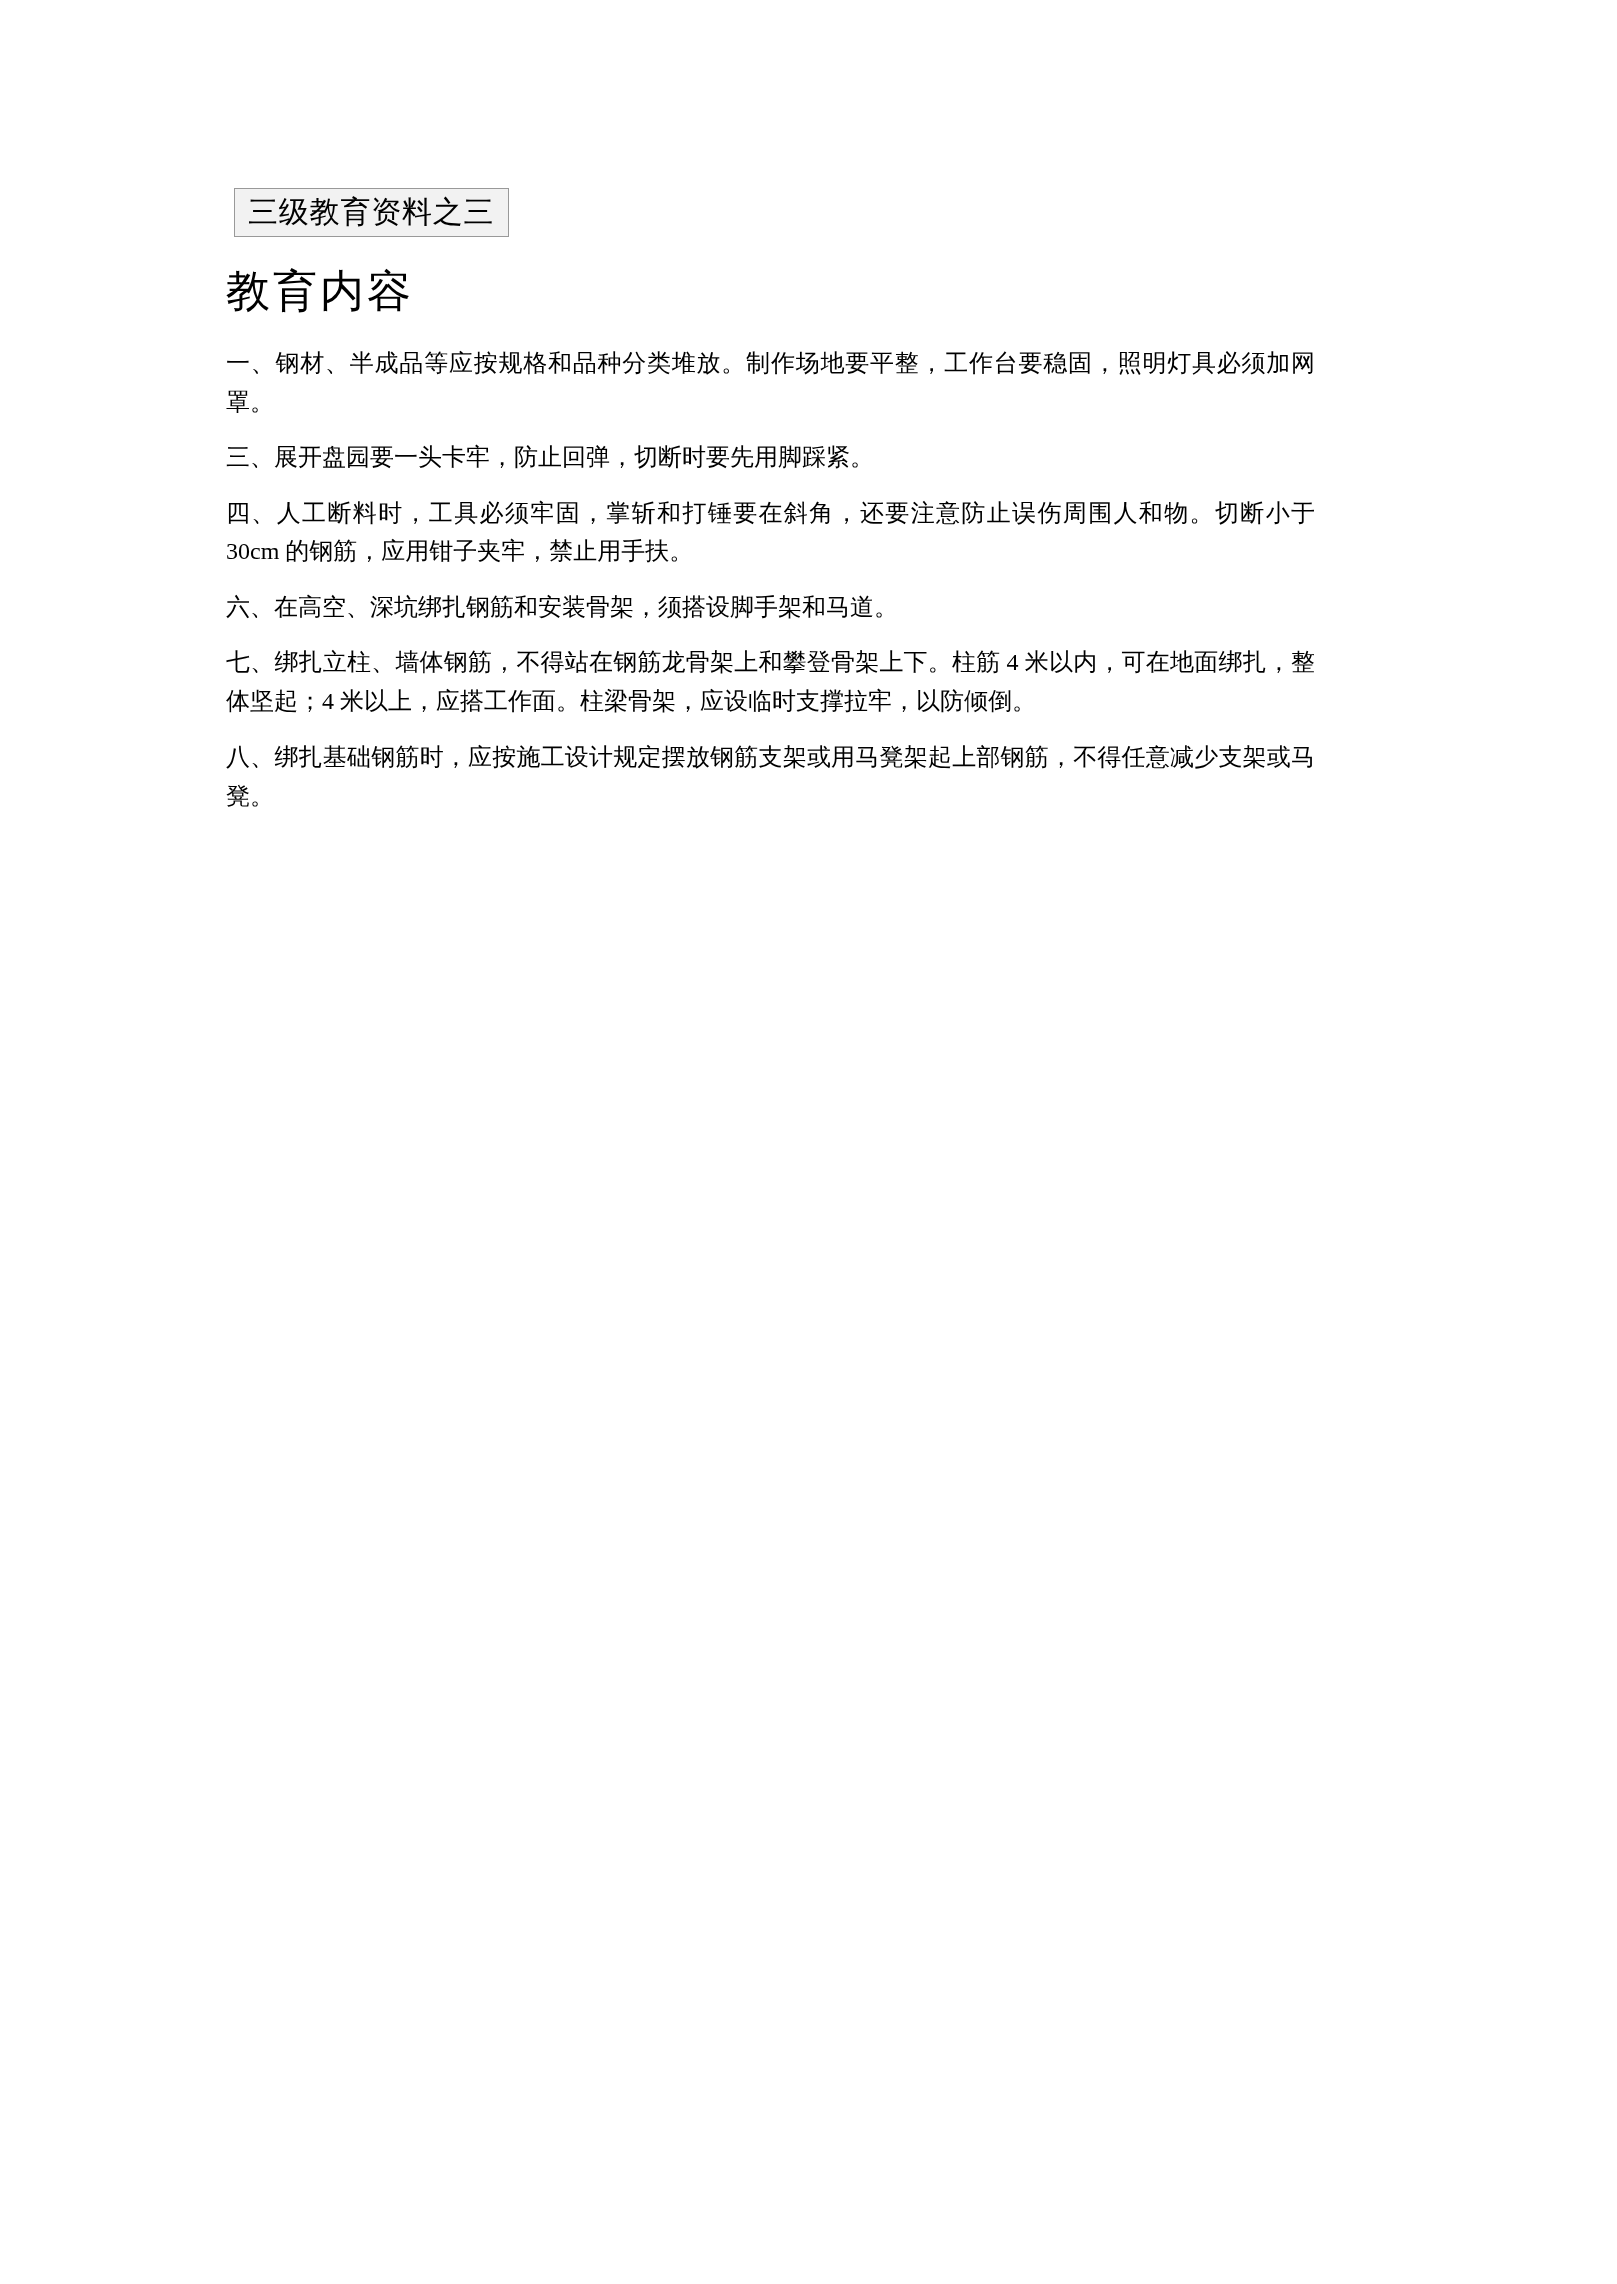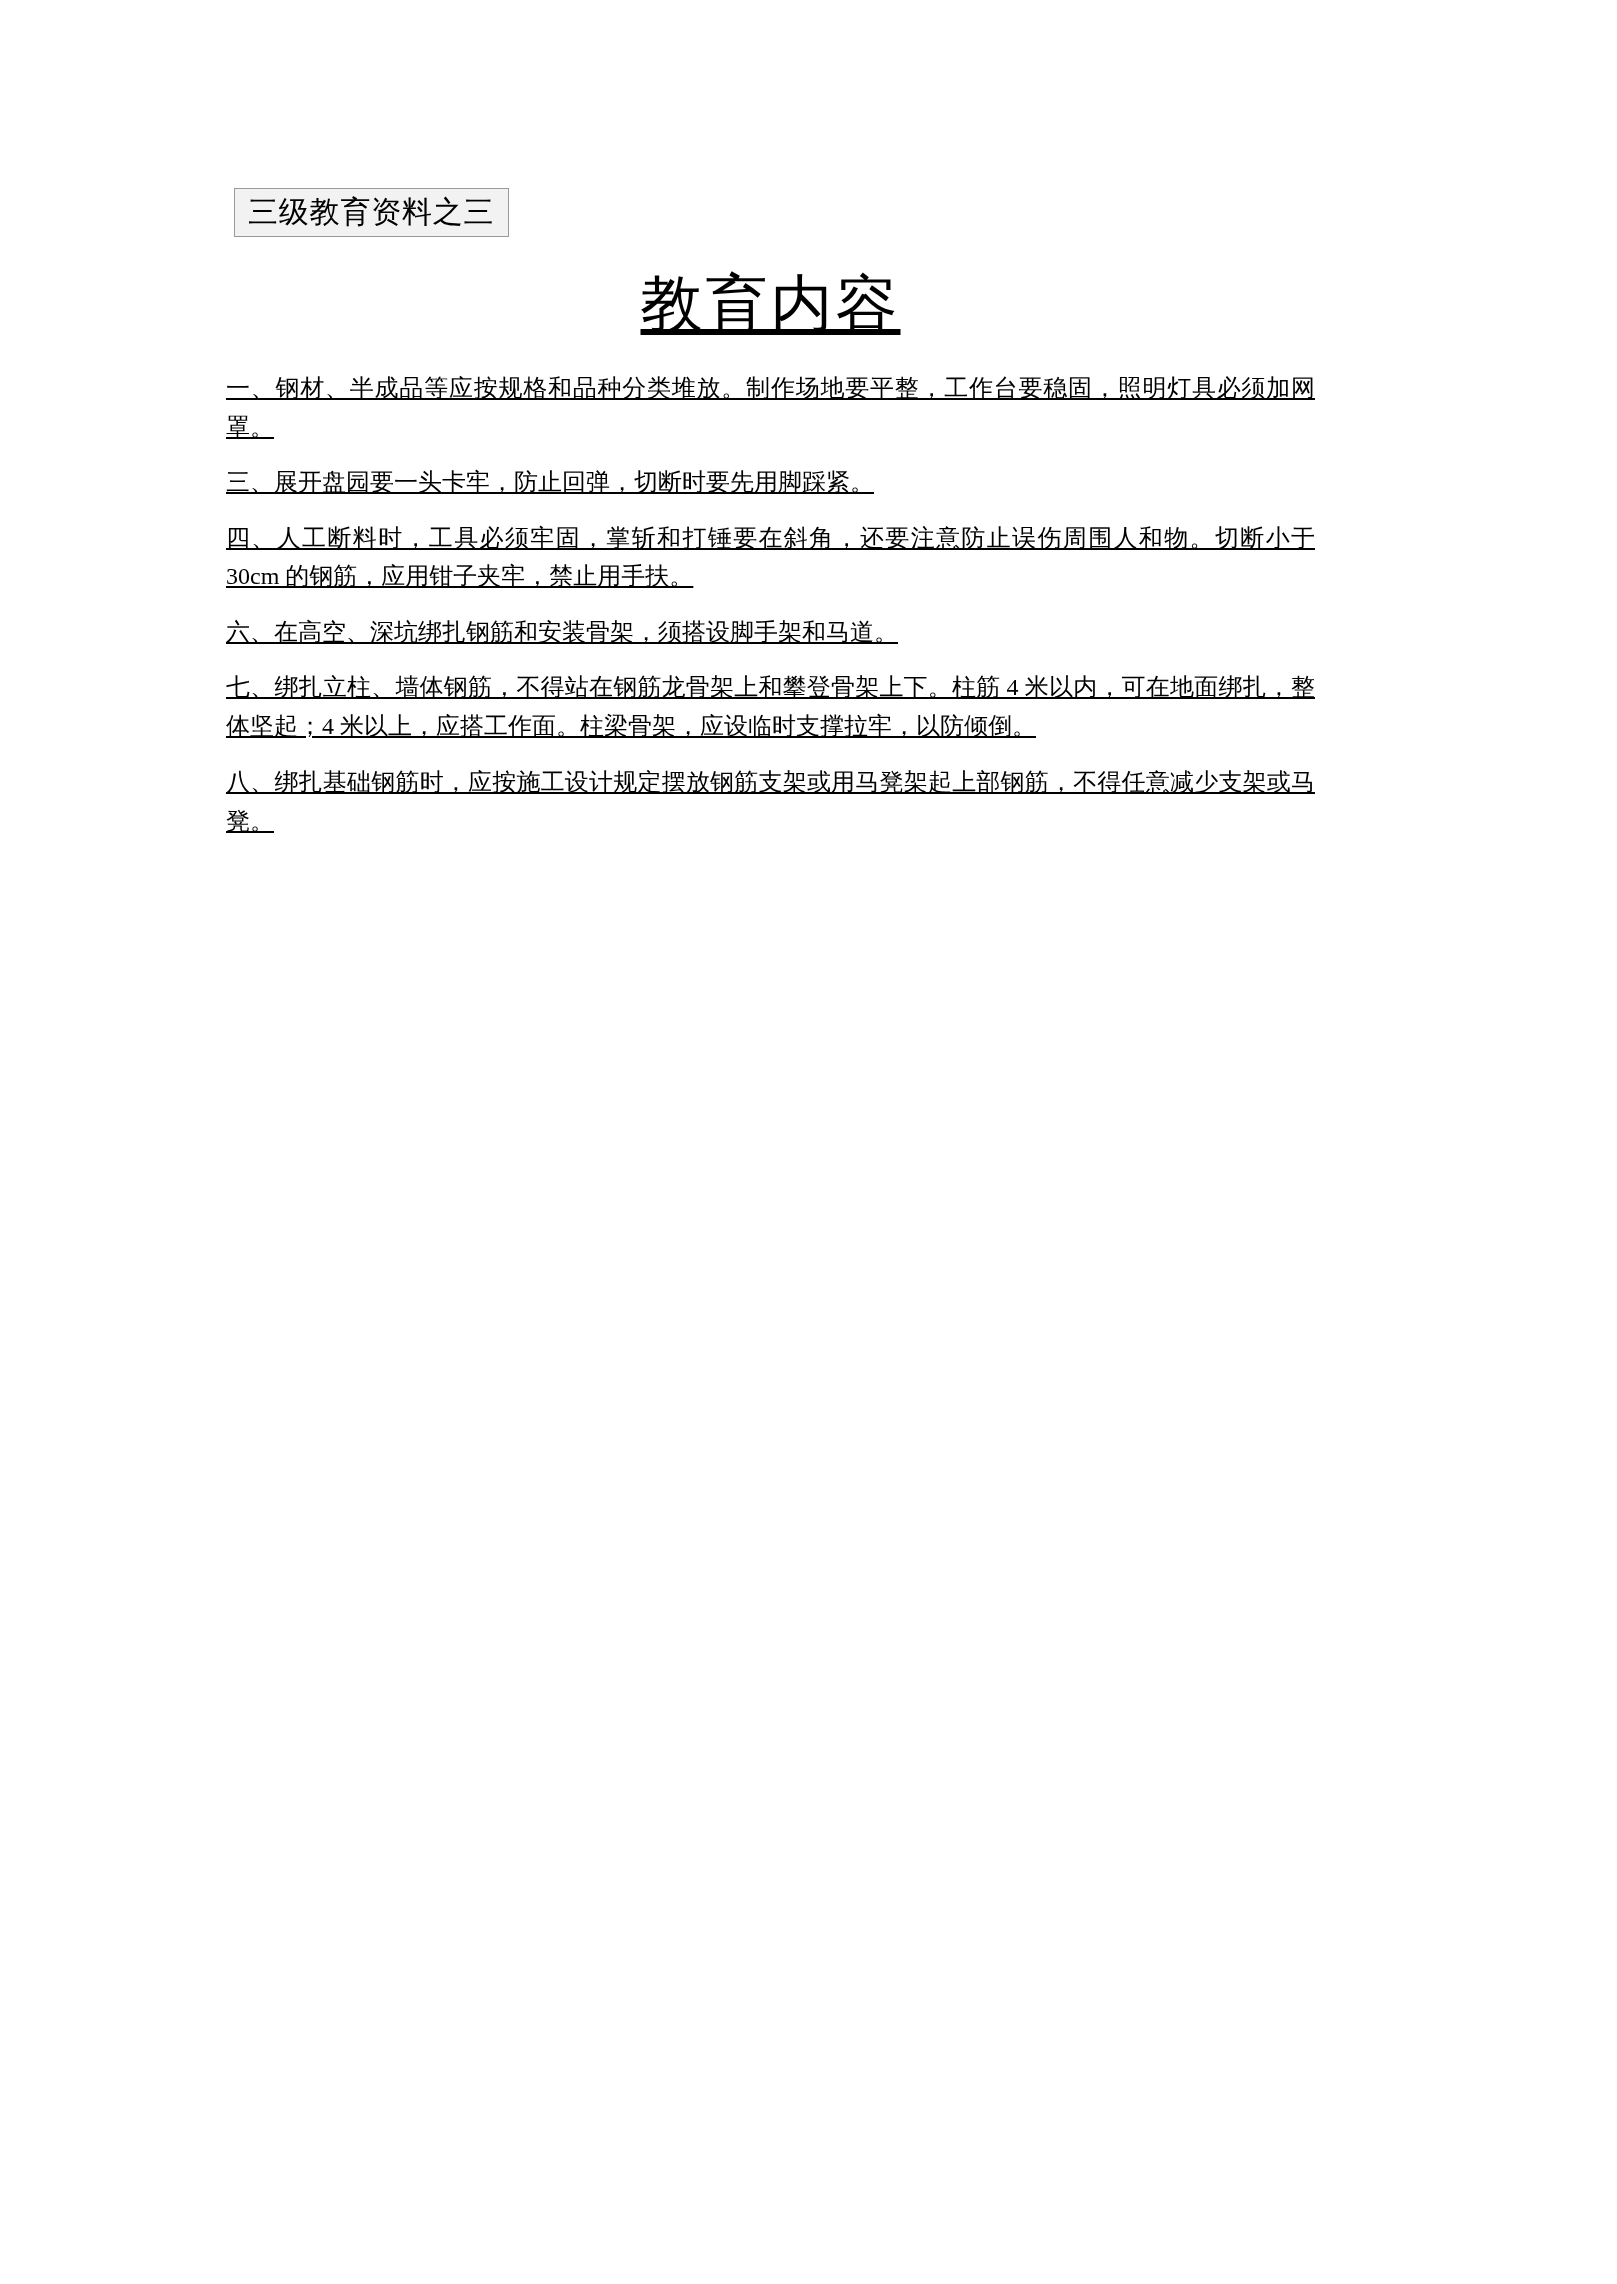--- a/index.html
+++ b/index.html
@@ -11,36 +11,34 @@
     font-family: "Liberation Serif", "DejaVu Serif", serif;
     color: #000000;
   }
   .page {
     position: relative;
     width: 1541px;
     height: 2284px;
     background: #ffffff;
     box-sizing: border-box;
     padding: 188px 226px 0 226px;
-    text-decoration: underline;
   }
   .doc-tag {
     display: inline-block;
     border: 1.5px solid #999999;
     background: #f2f2f2;
     padding: 7.5px 13.5px 9px 13.5px;
     font-size: 30px;
     line-height: 1;
     letter-spacing: 0.8px;
     color: #000000;
     margin-left: 7.5px;
   }
   .doc-title {
-    text-align: center;
-    font-size: 62px;
+    font-size: 44px;
     font-weight: normal;
     margin: 25.6px 0 22.6px 0;
     letter-spacing: 3px;
     font-family: "Liberation Serif", "DejaVu Serif", serif;
   }
   .body-text {
     font-size: 24px;
     line-height: 1.62;
     text-align: justify;
     text-justify: inter-ideograph;

